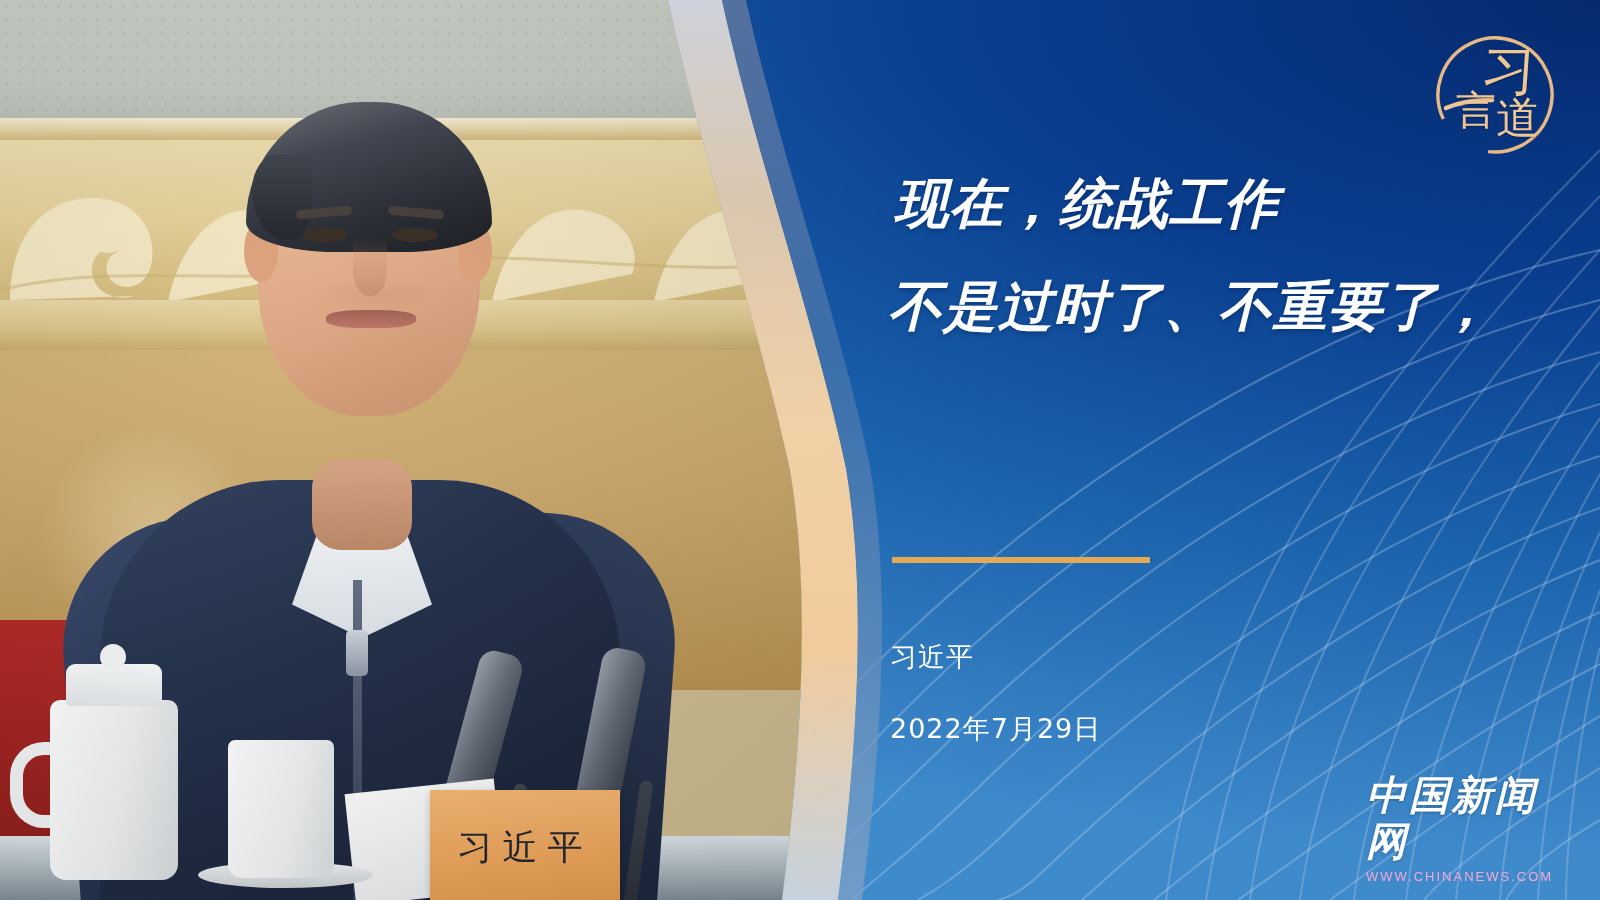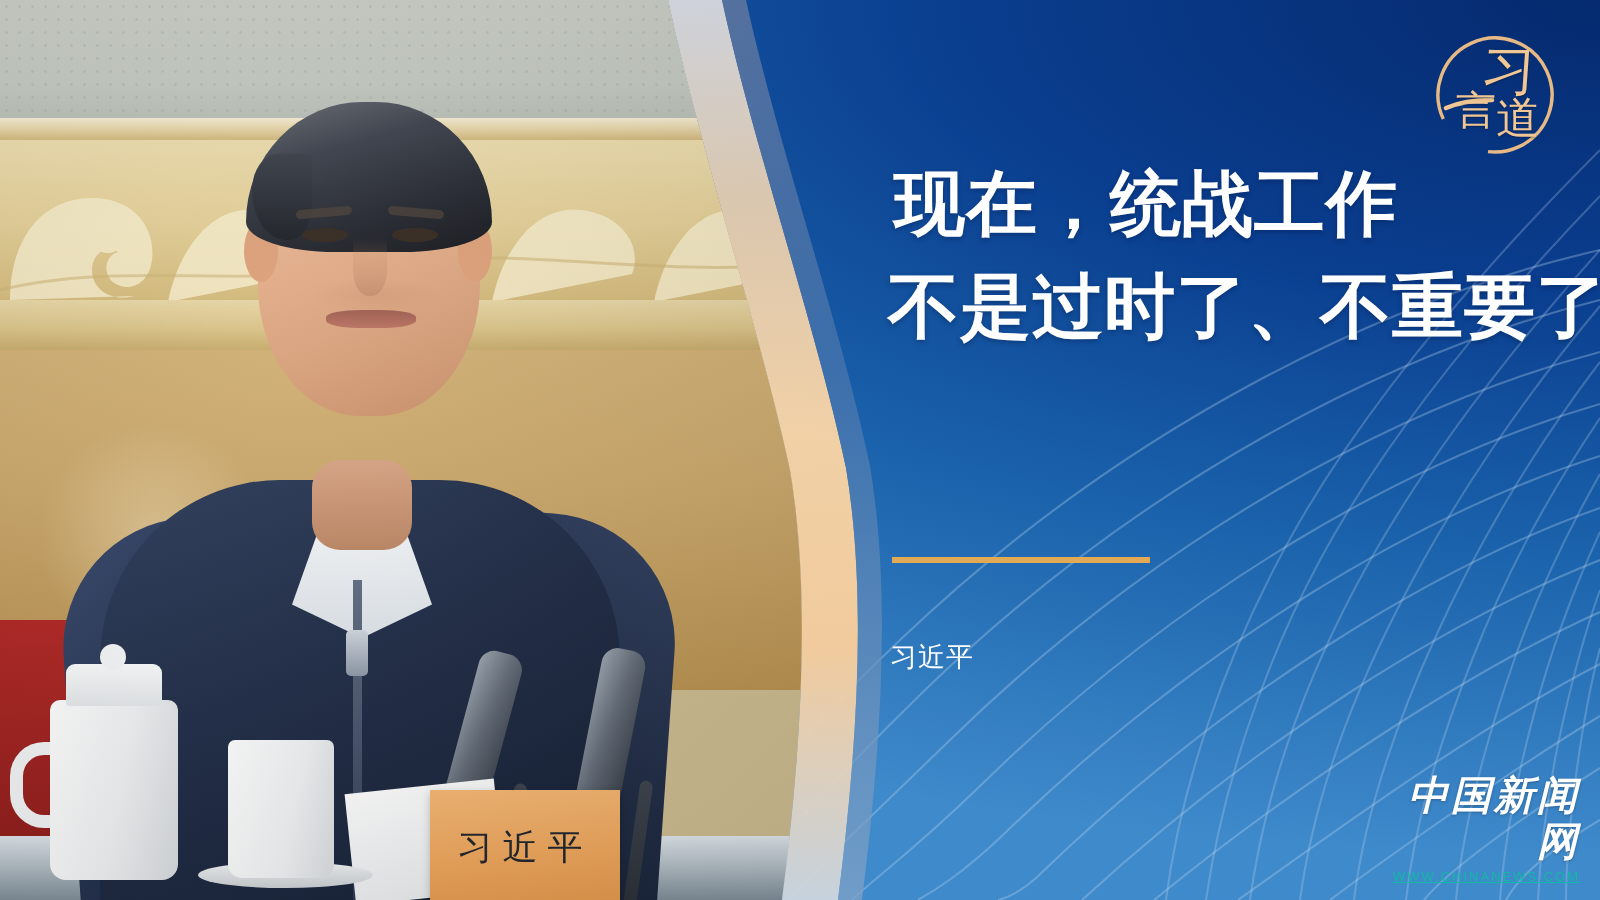--- a/index.html
+++ b/index.html
@@ -147,41 +147,42 @@
   .seal-yan{position:absolute;left:26px;top:60px;font-size:40px;color:#f0c694;
     font-family:"DejaVu Sans","Liberation Sans",sans-serif;line-height:1;
     text-shadow:0 1px 2px rgba(0,0,0,.3);}
   .seal-dao{position:absolute;left:66px;top:66px;font-size:44px;color:#f0c694;
     font-family:"DejaVu Sans","Liberation Sans",sans-serif;line-height:1;
     text-shadow:0 1px 2px rgba(0,0,0,.3);}
 
   .quote{position:absolute;left:888px;top:152px;width:640px;color:#fff;}
   .quote .ln{
     font-family:"DejaVu Sans","Liberation Sans",sans-serif;
-    font-weight:700;font-size:71px;line-height:103px;white-space:nowrap;
+    font-weight:700;font-size:54px;line-height:103px;white-space:nowrap;
     letter-spacing:1px;
     text-shadow:0 2px 5px rgba(0,20,60,.35);
+    font-style:italic;
   }
   .quote .ln.l1{margin-left:6px;}
 
   .divider{position:absolute;left:892px;top:557px;width:258px;height:6px;
     background:#e3a954;}
 
   .attrib{position:absolute;left:890px;top:636px;color:#fff;
     font-family:"DejaVu Sans","Liberation Sans",sans-serif;}
   .attrib .name{font-size:27px;line-height:42px;letter-spacing:1px;}
   .attrib .occ{font-size:27px;line-height:42px;letter-spacing:1px;}
   .attrib .date{font-size:27px;line-height:42px;letter-spacing:1px;margin-top:30px;}
 
-  .brand{position:absolute;left:1366px;top:772px;width:214px;text-align:right;}
+  .brand{position:absolute;left:1366px;top:772px;width:214px;text-align:left;}
   .brand .cn{font-family:"DejaVu Serif","Liberation Serif",serif;
     font-size:40px;color:#fff;letter-spacing:3px;font-style:italic;font-weight:700;
     line-height:46px;text-shadow:0 1px 3px rgba(0,0,0,.25);}
-  .brand .url{font-family:"Liberation Sans",sans-serif;font-size:13px;color:#14b8a6;
-    letter-spacing:2.0px;margin-top:5px;text-decoration:underline;}
+  .brand .url{font-family:"Liberation Sans",sans-serif;font-size:13px;color:#f9a8d4;
+    letter-spacing:2.0px;margin-top:5px;}
 </style>
 </head>
 <body>
 
 <div class="stage">
 
   <div class="bg-blue"></div>
 
   <svg class="bg-lines" width="1600" height="900" viewBox="0 0 1600 900">
     <g fill="none" stroke="#bcd6ee" stroke-opacity="0.34" stroke-width="2.1">
@@ -325,20 +326,21 @@
 
   <div class="quote">
     <div class="ln l1">现在，统战工作</div>
     <div class="ln l2">不是过时了、不重要了，</div>
   </div>
 
   <div class="divider"></div>
 
   <div class="attrib">
     <div class="name">习近平</div>
+    <div class="date">2022年7月29日</div>
   </div>
 
   <div class="brand">
     <div class="cn">中国新闻网</div>
     <div class="url">WWW.CHINANEWS.COM</div>
   </div>
 
 </div>
 
 </body></html>

